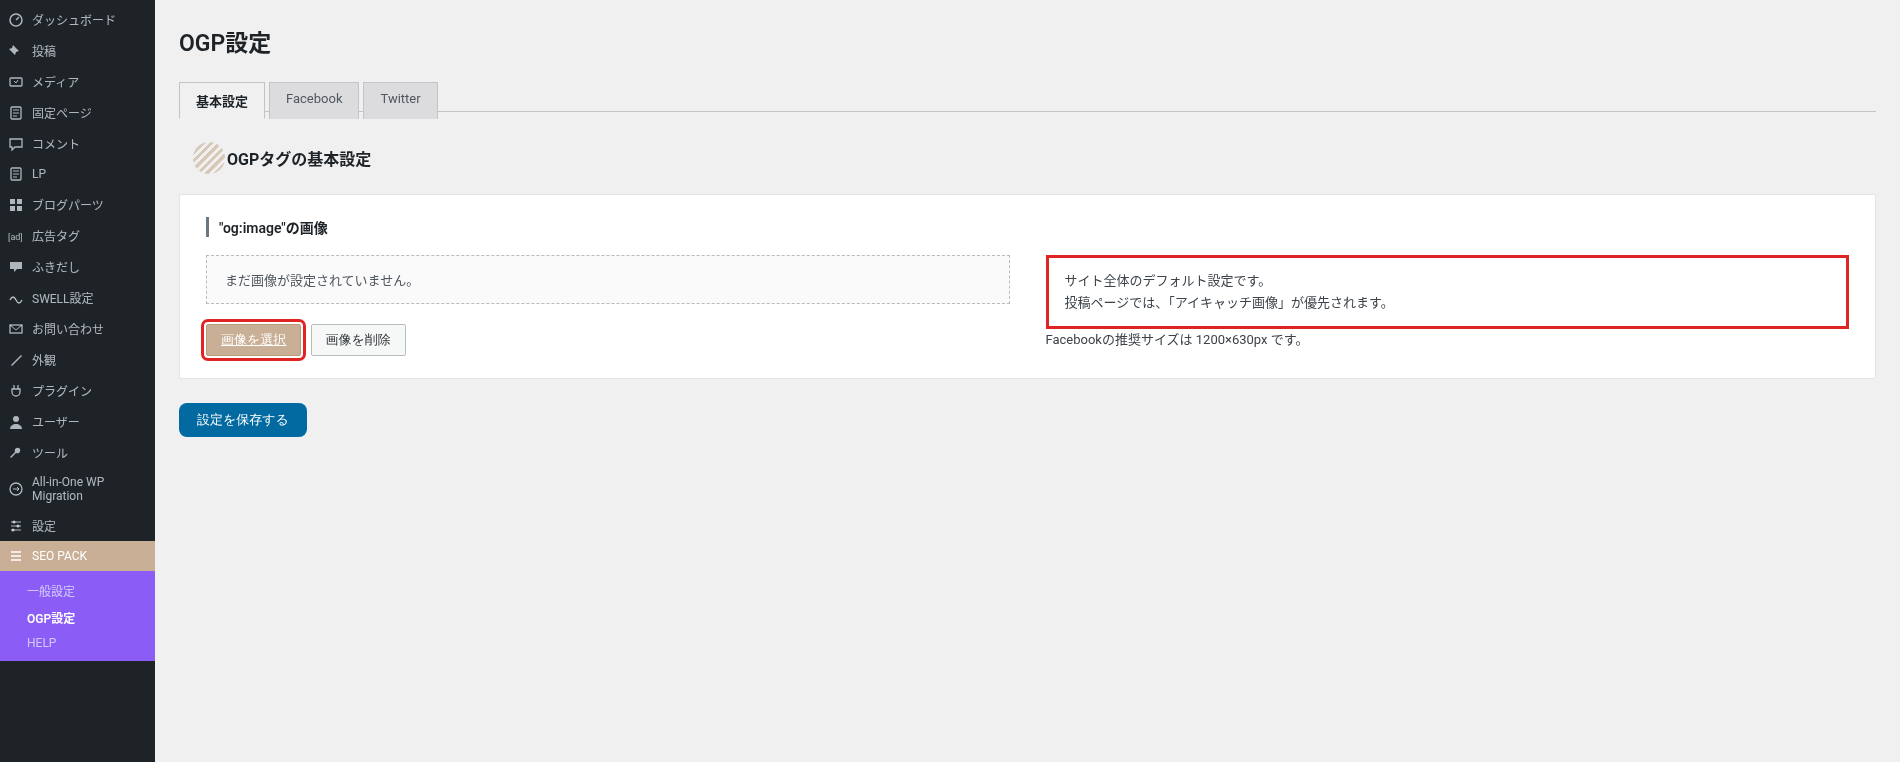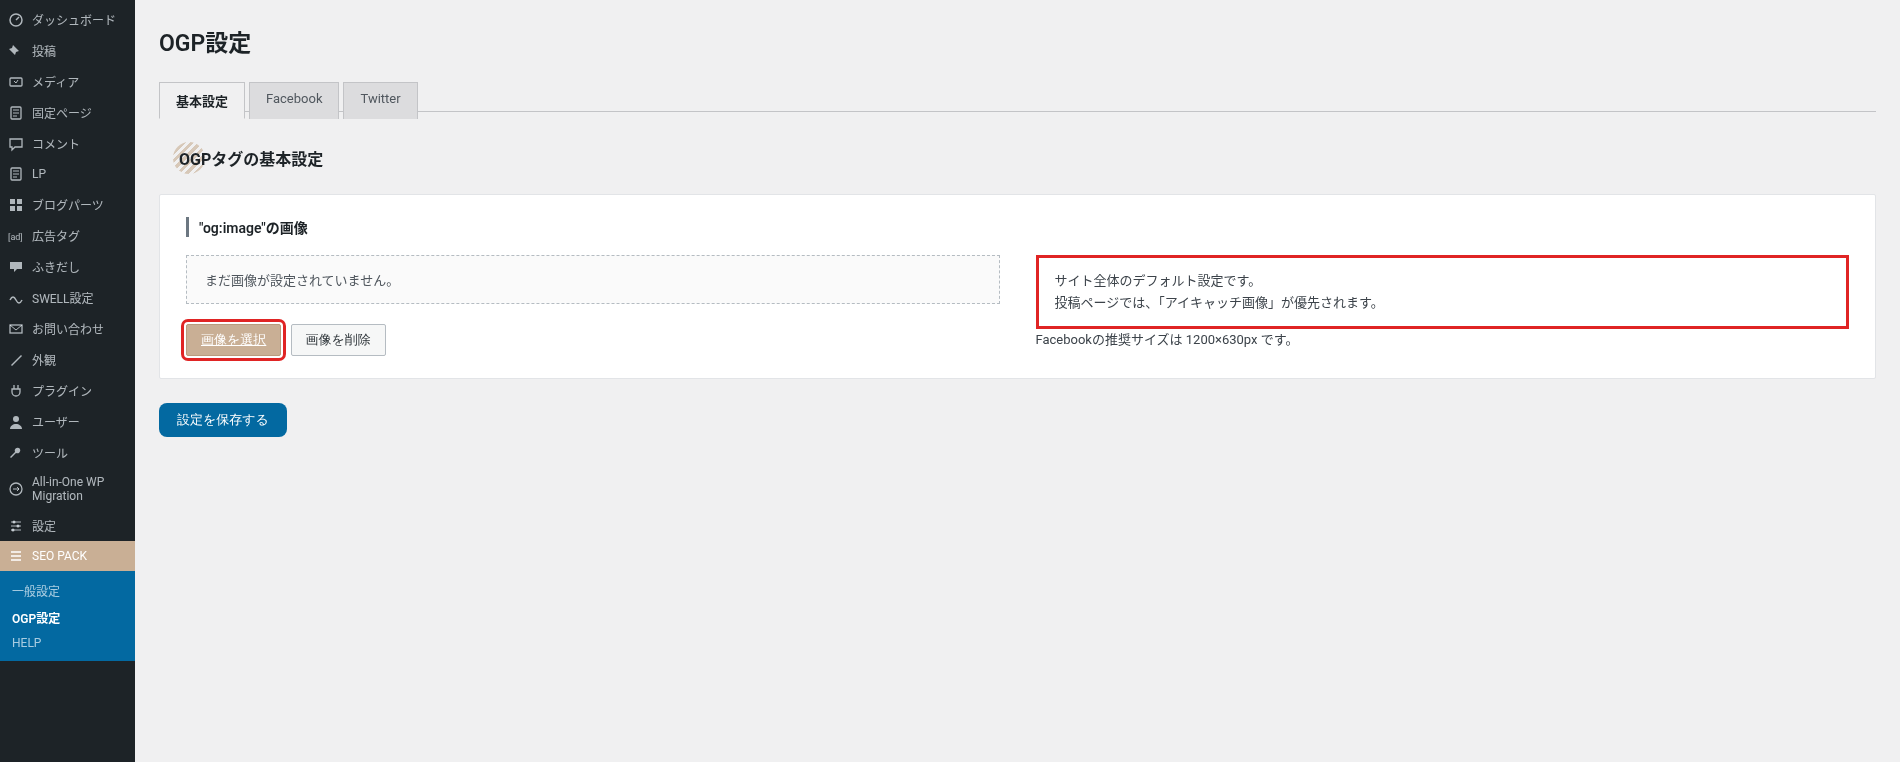--- a/index.html
+++ b/index.html
@@ -8,21 +8,21 @@
   background: #f0f0f1;
   color: #3c434a;
   font-size: 13px;
   display: flex;
   min-height: 762px;
   width: 1900px;
 }
 
 
 #adminmenu {
-  width: 135px;
+  width: 155px;
   background: #1d2327;
   color: #f0f0f1;
   flex-shrink: 0;
   padding-top: 4px;
 }
 #adminmenu .menu-item {
   display: flex;
   align-items: center;
   gap: 8px;
   padding: 7px 8px;
@@ -41,22 +41,22 @@
   right:-8px; top:50%; transform:translateY(-50%);
   border:8px solid transparent;
   border-right-color:#f0f0f1;
 }
 #adminmenu .menu-icon {
   width: 16px; height: 16px;
   display: inline-flex; align-items:center; justify-content:center;
   flex-shrink:0;
 }
 #adminmenu .submenu {
-  background: #0369a1;
-  padding: 6px 0;
+  background: #8b5cf6;
+  padding: 6px 15px;
 }
 #adminmenu .submenu .sub-item {
   padding: 5px 12px;
   color: rgba(240,246,252,.7);
   font-size: 12px;
   cursor:pointer;
 }
 #adminmenu .submenu .sub-item.active { color: #fff; font-weight: 600; }
 
 
@@ -94,21 +94,21 @@
   background: #f0f0f1;
   border-bottom: 1px solid #f0f0f1;
   font-weight: 600;
   color: #1d2327;
 }
 
 
 .section-heading {
   display: flex;
   align-items: center;
-  gap: 0;
+  gap: 28px;
   margin: 0 0 20px 14px;
 }
 .hatch-circle {
   width: 32px; height: 32px; border-radius: 50%;
   background: repeating-linear-gradient(-45deg, #d7c8b8 0 3px, transparent 3px 6px);
   flex-shrink:0;
 }
 .section-heading h2 {
   font-size: 16px; font-weight: 700; color: #1d2327;
   margin-left: -26px; 

